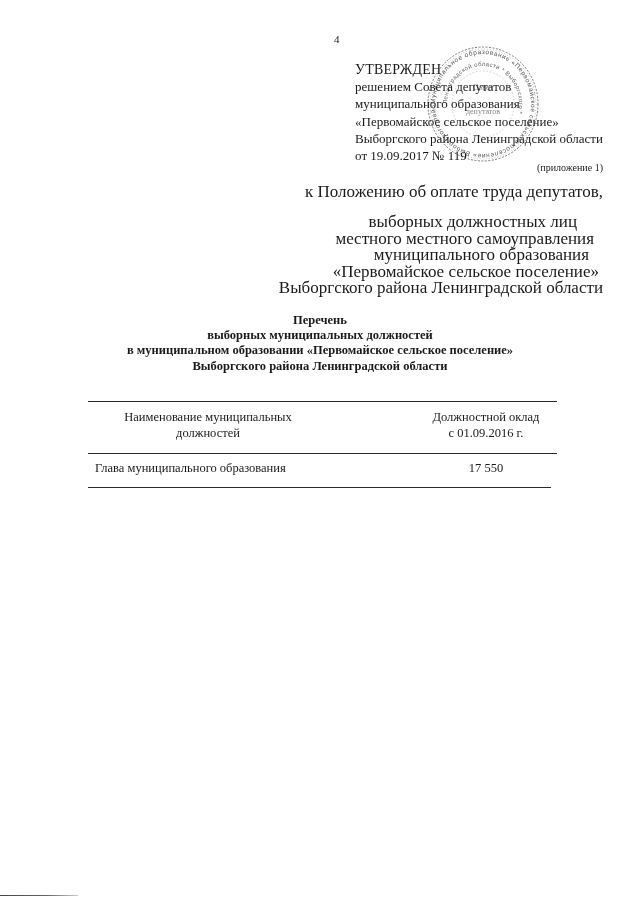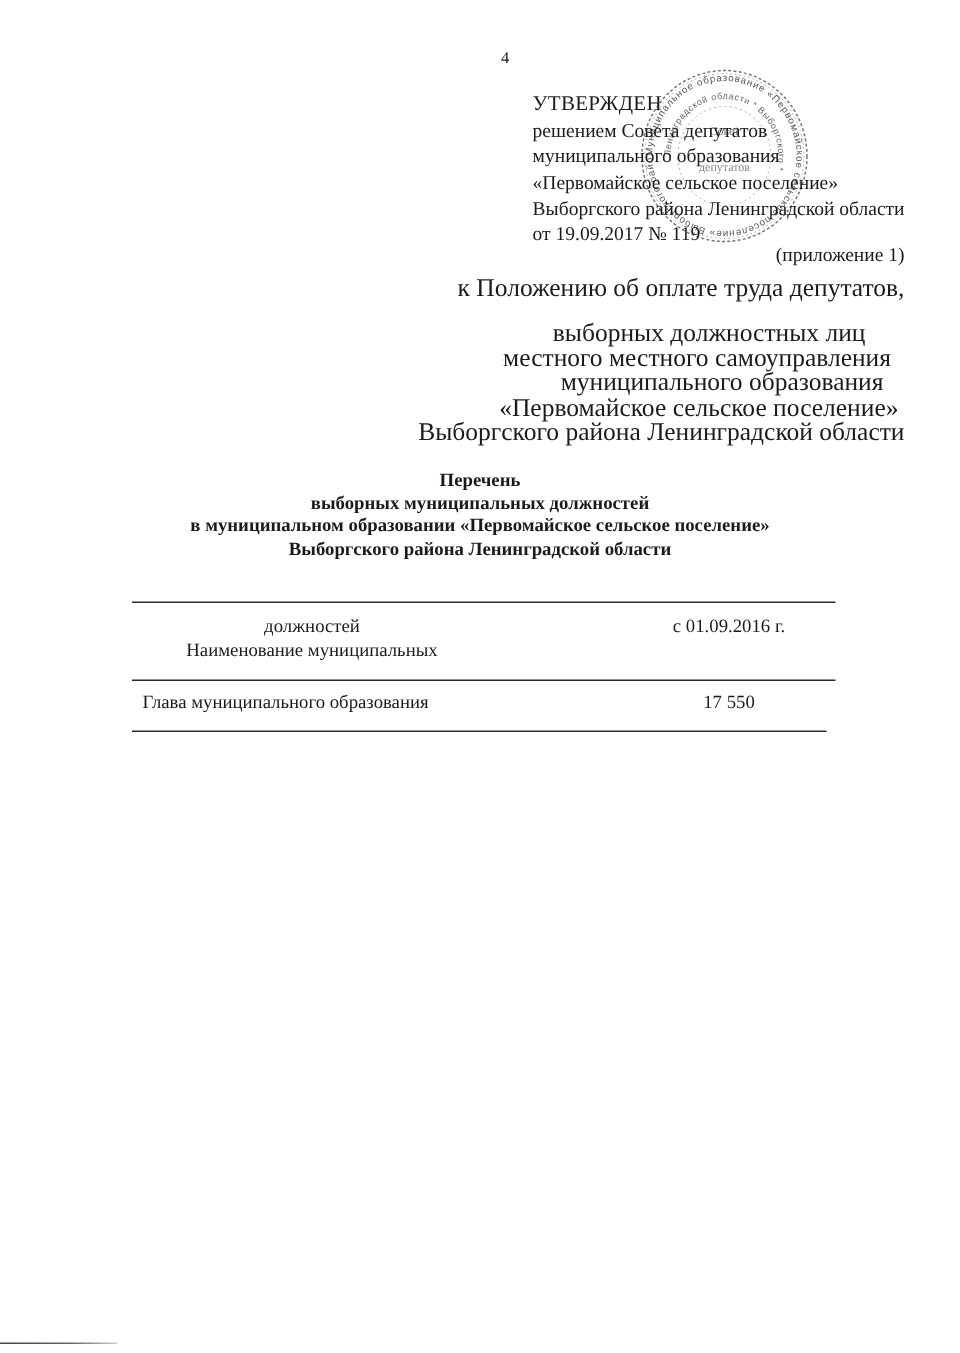--- a/index.html
+++ b/index.html
@@ -27,21 +27,21 @@
       font-size: 13px;
       line-height: 17.2px;
     }
     .approval-block .title-line {
       font-size: 14px;
       letter-spacing: 0.2px;
     }
     .annex-note {
       right: 37px;
       top: 162px;
-      font-size: 13px;
+      font-size: 10px;
       text-align: right;
     }
     .regulation-block {
       right: 37px;
       top: 184px;
       text-align: right;
       font-size: 17px;
       line-height: 16.4px;
     }
     .regulation-block div:nth-child(2) { padding-right: 26px; margin-top: 14px; }
@@ -158,24 +158,25 @@
 <div class="abs doc-heading">
   <div>Перечень</div>
   <div>выборных муниципальных должностей</div>
   <div>в муниципальном образовании «Первомайское сельское поселение»</div>
   <div>Выборгского района Ленинградской области</div>
 </div>
 
 <div class="abs table-wrap">
   <div class="rule" style="left:0; top:0; width:469px;"></div>
   <div class="abs th-name">
+    <div>Наименование муниципальных</div>
     <div>должностей</div>
-    <div>Наименование муниципальных</div>
   </div>
   <div class="abs th-salary">
+    <div>Должностной оклад</div>
     <div>с 01.09.2016 г.</div>
   </div>
   <div class="rule" style="left:0; top:52px; width:469px;"></div>
   <div class="abs td-name">Глава муниципального образования</div>
   <div class="abs td-salary">17 550</div>
   <div class="rule" style="left:0; top:86px; width:463px;"></div>
 </div>
 
 <div class="abs footnote-rule"></div>
 

